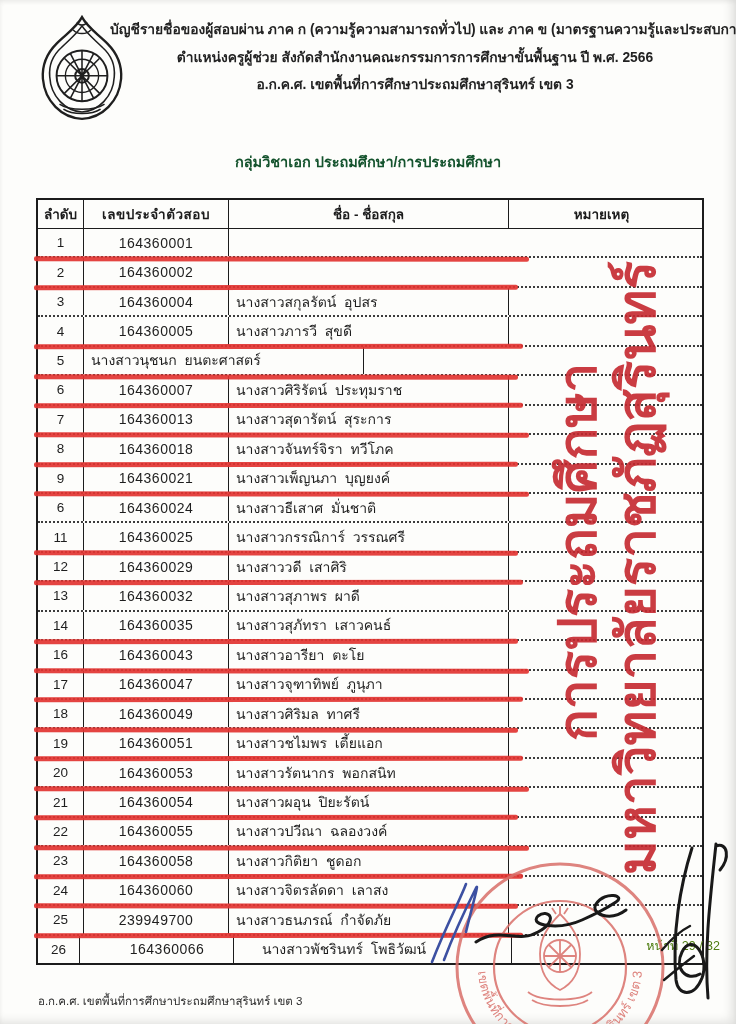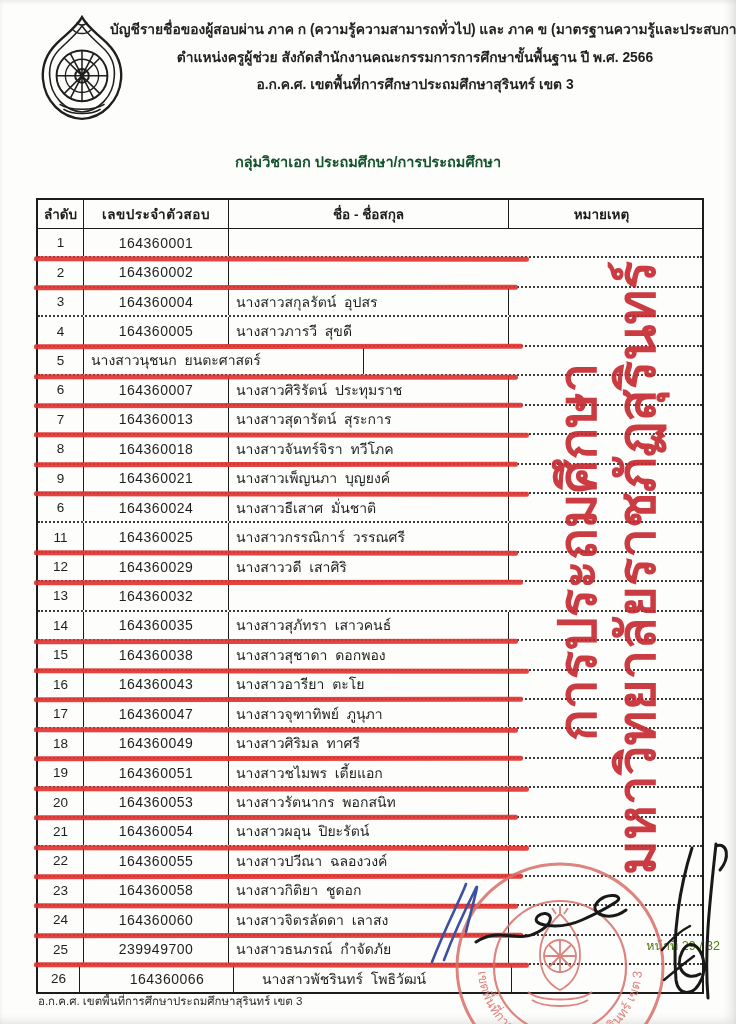--- a/index.html
+++ b/index.html
@@ -160,34 +160,28 @@
       <div class="row marked">
         <div class="c-no">12</div>
         <div class="c-id">164360029</div>
         <div class="c-name">นางสาววดี  เสาศิริ</div>
         <div class="c-remark"></div>
         <div class="mark-line"></div>
       </div>
       <div class="row">
         <div class="c-no">13</div>
         <div class="c-id">164360032</div>
+        <div class="c-name">นางสาวสุภาพร  ผาดี</div>
         <div class="c-remark"></div>
 
       </div>
       <div class="row marked">
         <div class="c-no">14</div>
         <div class="c-id">164360035</div>
         <div class="c-name">นางสาวสุภัทรา  เสาวคนธ์</div>
-        <div class="c-remark"></div>
-        <div class="mark-line"></div>
-      </div>
-      <div class="row marked">
-        <div class="c-no">15</div>
-        <div class="c-id">164360038</div>
-        <div class="c-name">นางสาวสุชาดา  ดอกพอง</div>
         <div class="c-remark"></div>
         <div class="mark-line"></div>
       </div>
       <div class="row marked">
         <div class="c-no">16</div>
         <div class="c-id">164360043</div>
         <div class="c-name">นางสาวอารียา  ตะโย</div>
         <div class="c-remark"></div>
         <div class="mark-line"></div>
       </div>

